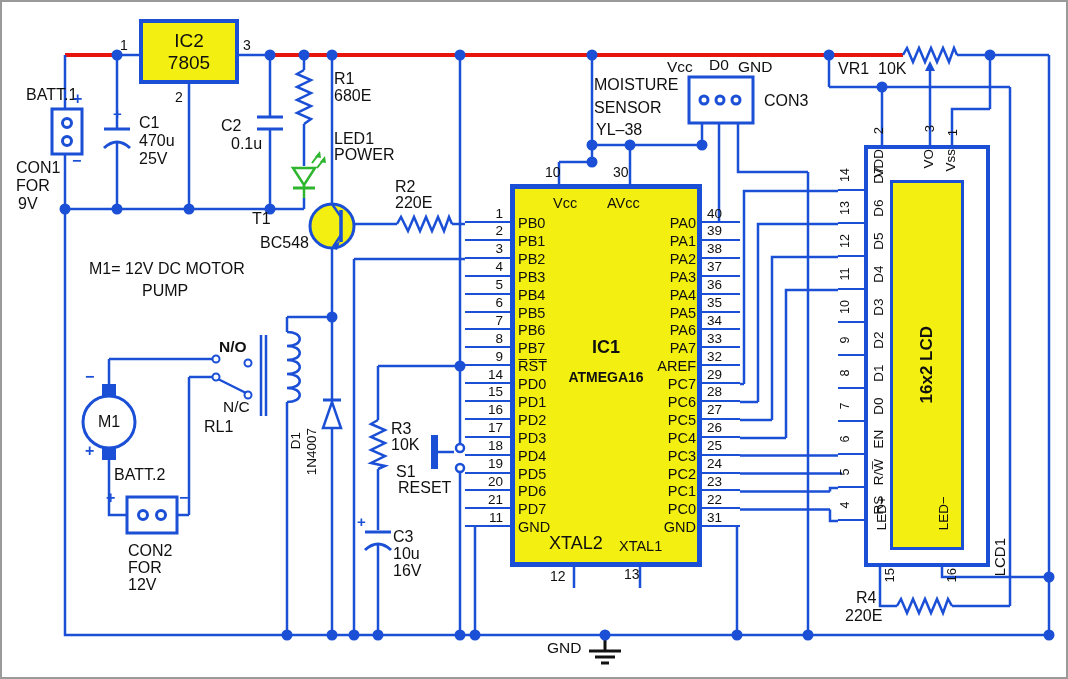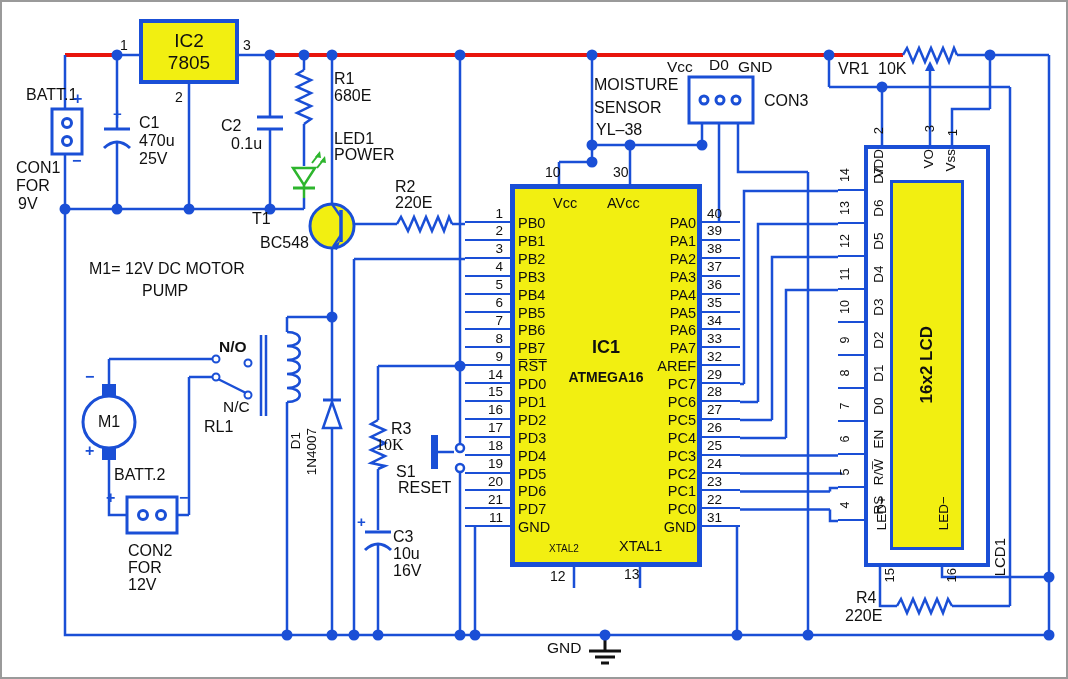--- a/index.html
+++ b/index.html
@@ -243,34 +243,34 @@
   <div class="lbl blue" style="left:177px;top:487px;">−</div>
   <div class="lbl" style="left:126px;top:540px;">CON2</div>
   <div class="lbl" style="left:126px;top:557px;">FOR</div>
   <div class="lbl" style="left:126px;top:574px;">12V</div>
   <div class="abs" style="left:286px;top:430px;height:60px;">
     <span class="vtext" style="font-size:13.5px;">D1</span></div>
   <div class="abs" style="left:302px;top:426px;height:66px;">
     <span class="vtext" style="font-size:13.5px;">1N4007</span></div>
 
   <div class="lbl" style="left:389px;top:418px;">R3</div>
-  <div class="lbl" style="left:374px;top:434px;font-family:Liberation Serif, serif;">10K</div>
+  <div class="lbl" style="left:389px;top:434px;">10K</div>
   <div class="lbl" style="left:394px;top:461px;">S1</div>
   <div class="lbl" style="left:396px;top:477px;">RESET</div>
   <div class="lbl blue" style="left:355px;top:512px;font-size:15px;">+</div>
   <div class="lbl" style="left:391px;top:526px;">C3</div>
   <div class="lbl" style="left:391px;top:543px;">10u</div>
   <div class="lbl" style="left:391px;top:560px;">16V</div>
 
   <div class="box" style="left:508px;top:182px;width:192px;height:383px;border-width:5px;">
     <span class="abs" style="left:38px;top:6px;font-size:14.5px;">Vcc</span>
     <span class="abs" style="left:92px;top:6px;font-size:14.5px;">AVcc</span>
     <div class="abs" style="left:0;right:0;top:148px;text-align:center;font-size:18px;font-weight:600;">IC1</div>
     <div class="abs" style="left:0;right:0;top:172px;text-align:center;font-size:14px;font-weight:600;margin-top:8px;">ATMEGA16</div>
-    <span class="abs" style="left:34px;bottom:8px;font-size:10px;">XTAL2</span>
+    <span class="abs" style="left:34px;bottom:8px;font-size:18px;">XTAL2</span>
     <span class="abs" style="left:104px;bottom:8px;font-size:14.5px;">XTAL1</span>
   </div>
   <div class="lbl sm" style="left:543px;top:163px;">10</div>
   <div class="lbl sm" style="left:611px;top:163px;">30</div>
   <div class="lbl sm" style="left:548px;top:567px;">12</div>
   <div class="lbl sm" style="left:622px;top:565px;">13</div>
 
   <div class="numcol left" style="left:463px;top:203.2px;width:45px;">
 
   <div class="ncell">

